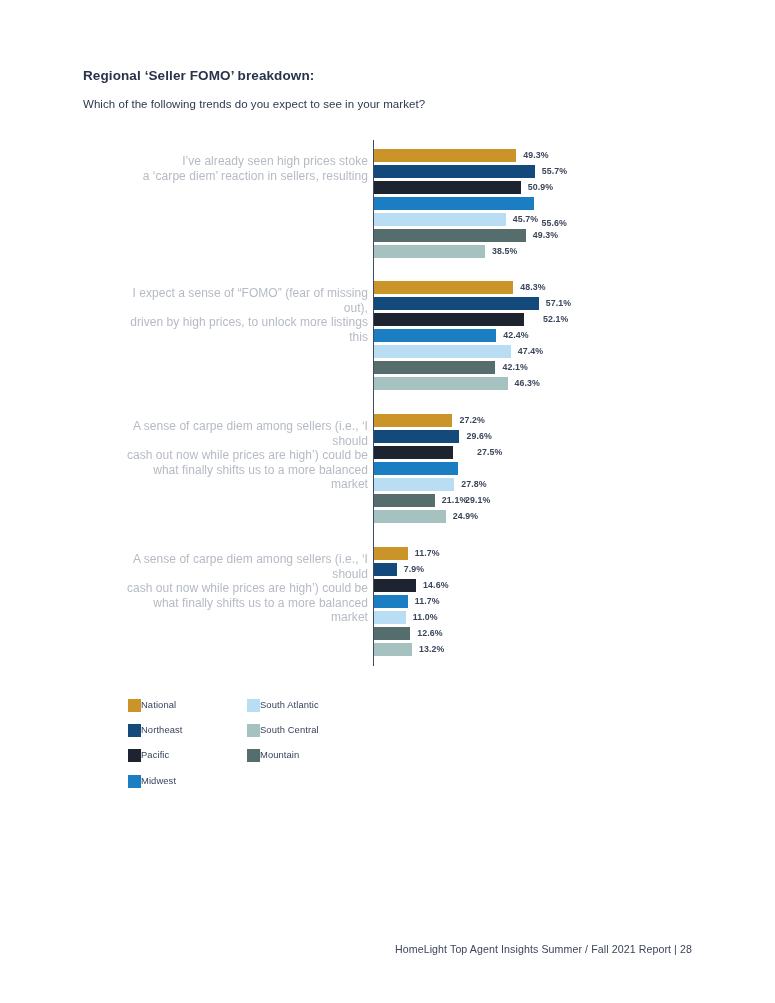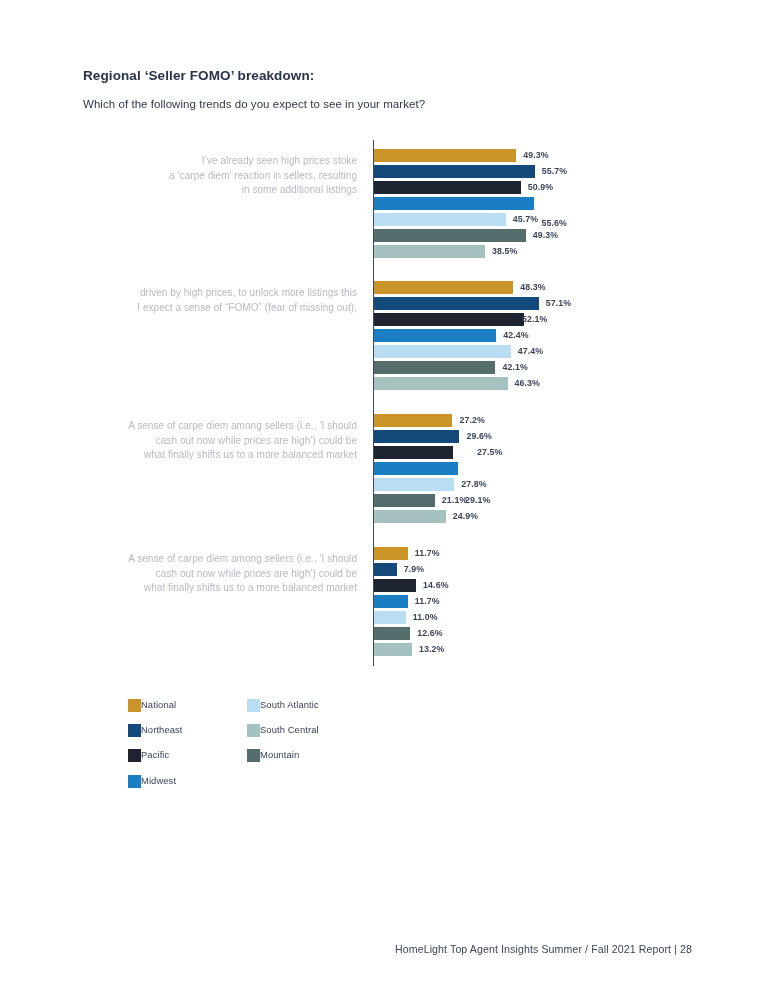--- a/index.html
+++ b/index.html
@@ -51,24 +51,24 @@
     height: 526px;
     background: #3f4b63;
   }
   .group {
     position: absolute;
     left: 0;
     width: 775px;
   }
   .group-label {
     position: absolute;
-    right: 11px;
+    right: 0;
     width: 245px;
     text-align: right;
-    font-size: 10px;
+    font-size: 12px;
     line-height: 14.6px;
     color: #b5bac4;
     letter-spacing: 0.05px;
   }
   .group-label-wrap {
     position: absolute;
     left: 120px;
     top: 6px;
     width: 248px;
   }
@@ -151,21 +151,20 @@
 <div class="page-subtitle">Which of the following trends do you expect to see in your market?</div>
 
 <div class="chart">
   <div class="axis-line"></div>
   <div id="groups-host">
       <div class="group" style="top: 10px;">
         <div class="group-label-wrap">
           <div class="group-label">
             <div>I’ve already seen high prices stoke</div>
             <div>a ‘carpe diem’ reaction in sellers, resulting</div>
-            <div>in some additional listings</div>
           </div>
         </div>
         <div class="bars">
           <div class="bar-row">
             <div class="bar" title="National — 49.3%" style="width: 142.23px; background: rgb(202, 148, 40);"></div>
             <div class="bar-value" style="left: 149.23px;">49.3%</div>
           </div>
           <div class="bar-row">
             <div class="bar" title="Northeast — 55.7%" style="width: 160.695px; background: rgb(20, 73, 123);"></div>
             <div class="bar-value" style="left: 167.695px;">55.7%</div>
@@ -188,36 +187,36 @@
           </div>
           <div class="bar-row">
             <div class="bar" title="South Central — 38.5%" style="width: 111.072px; background: rgb(165, 193, 192);"></div>
             <div class="bar-value" style="left: 118.072px;">38.5%</div>
           </div>
         </div>
       </div>
       <div class="group" style="top: 142px;">
         <div class="group-label-wrap">
           <div class="group-label">
+            <div>I expect a sense of “FOMO” (fear of missing out),</div>
             <div>driven by high prices, to unlock more listings this</div>
-            <div>I expect a sense of “FOMO” (fear of missing out),</div>
           </div>
         </div>
         <div class="bars">
           <div class="bar-row">
             <div class="bar" title="National — 48.3%" style="width: 139.345px; background: rgb(202, 148, 40);"></div>
             <div class="bar-value" style="left: 146.345px;">48.3%</div>
           </div>
           <div class="bar-row">
             <div class="bar" title="Northeast — 57.1%" style="width: 164.733px; background: rgb(20, 73, 123);"></div>
             <div class="bar-value" style="left: 171.733px;">57.1%</div>
           </div>
           <div class="bar-row">
             <div class="bar" title="Pacific — 52.1%" style="width: 150.308px; background: rgb(29, 36, 48);"></div>
-            <div class="bar-value" style="left: 148px;">52.1%</div>
+            <div class="bar-value" style="left: 169px;">52.1%</div>
           </div>
           <div class="bar-row">
             <div class="bar" title="Midwest — 42.4%" style="width: 122.324px; background: rgb(27, 126, 194);"></div>
             <div class="bar-value" style="left: 129.324px;">42.4%</div>
           </div>
           <div class="bar-row">
             <div class="bar" title="South Atlantic — 47.4%" style="width: 136.749px; background: rgb(185, 221, 242);"></div>
             <div class="bar-value" style="left: 143.749px;">47.4%</div>
           </div>
           <div class="bar-row">

